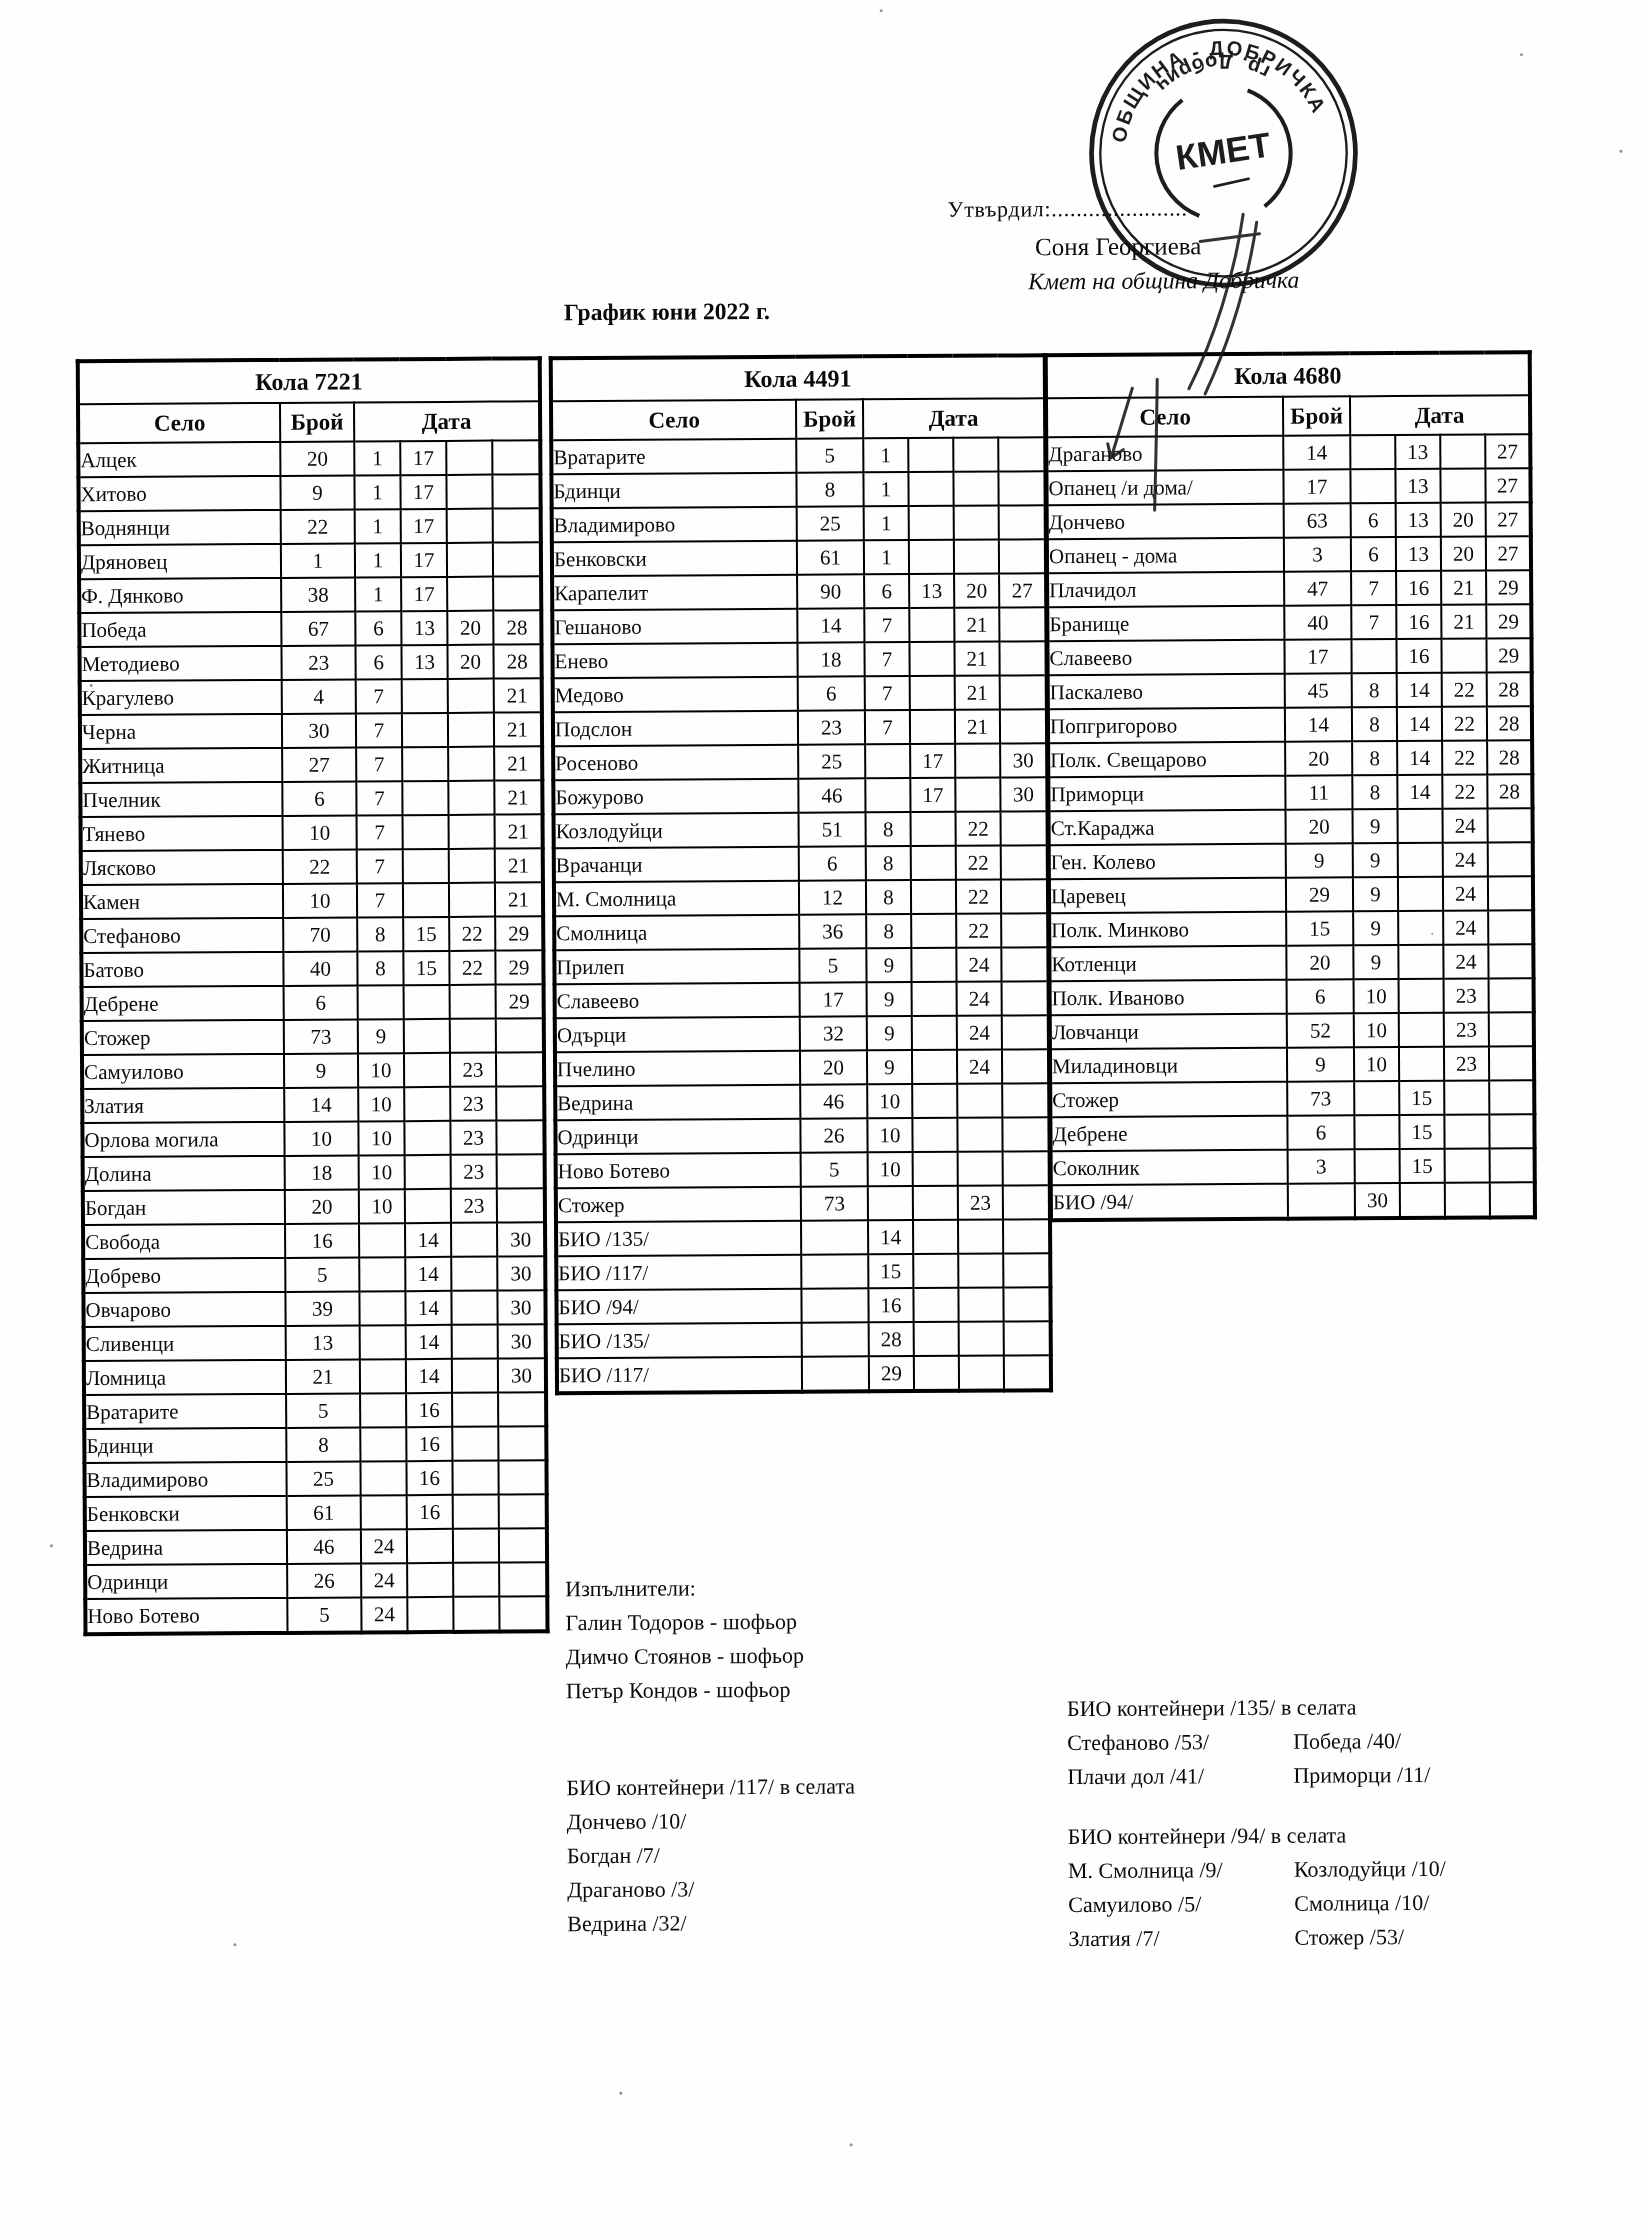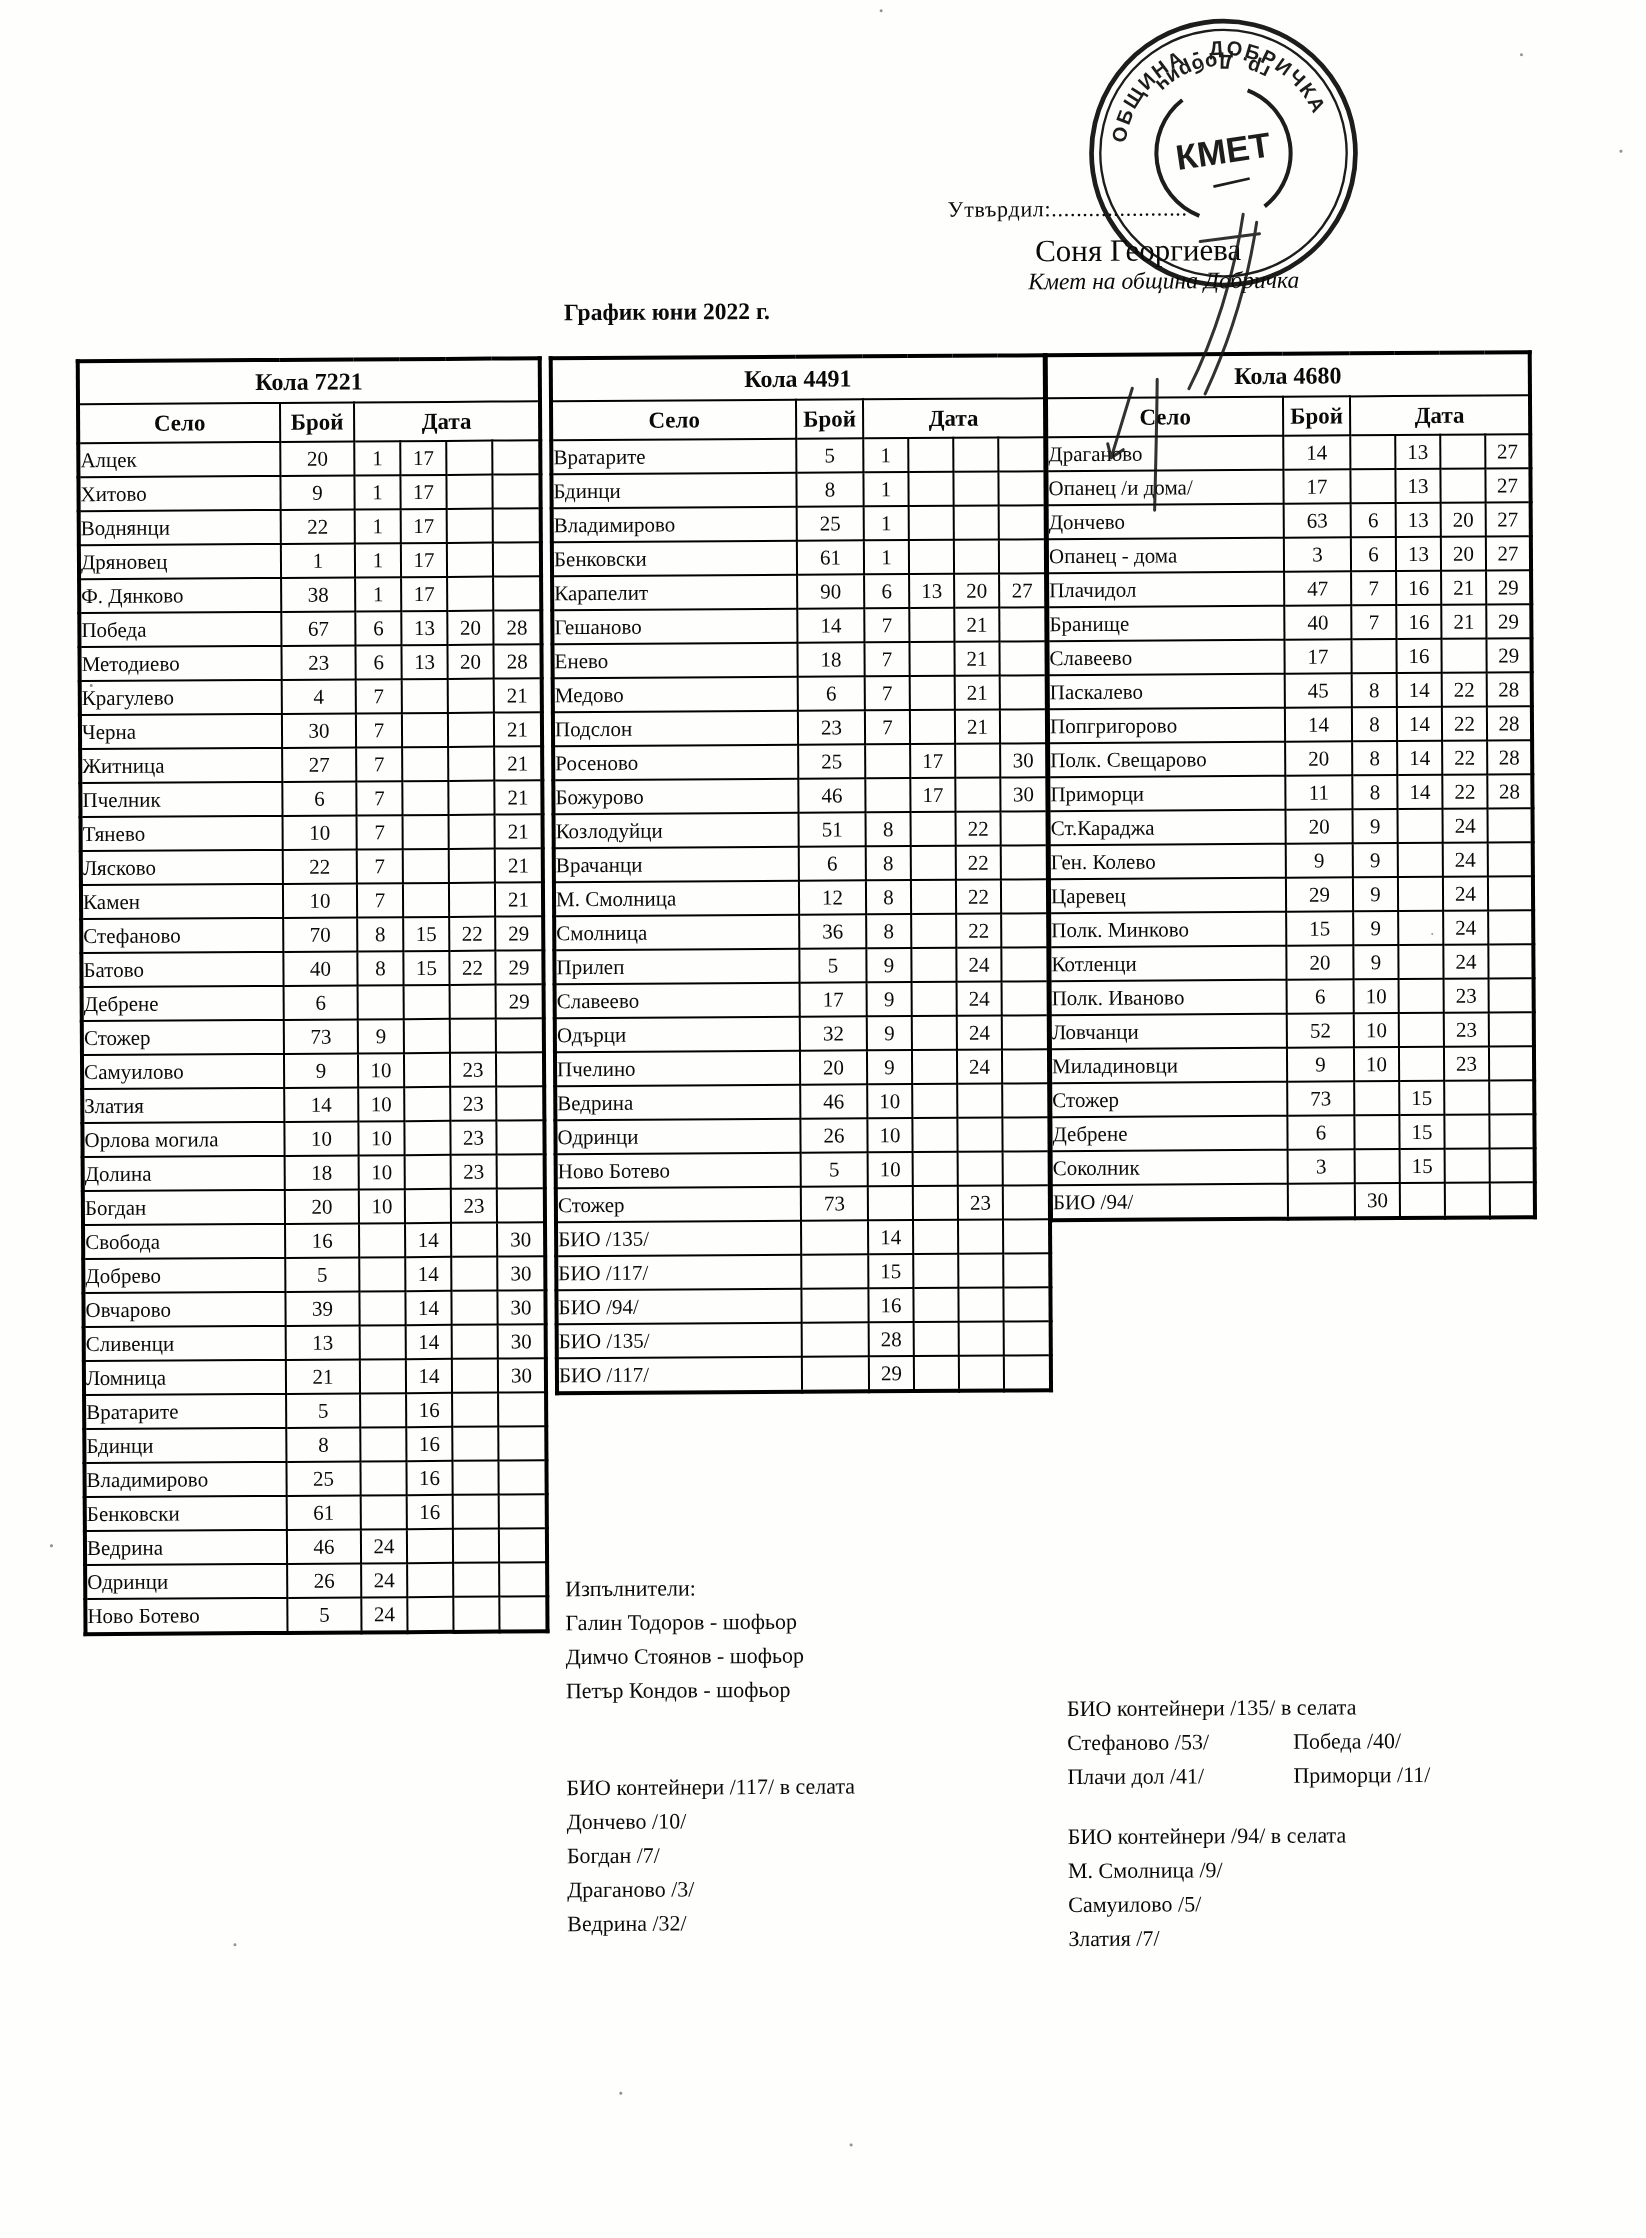--- a/index.html
+++ b/index.html
@@ -4,21 +4,21 @@
 <style>
   html,body{margin:0;padding:0;background:#e8e8e8;}
   .page{position:relative;width:1646px;height:2239px;background:#fefefd;overflow:hidden;
         font-family:"Liberation Serif","DejaVu Serif",serif;color:#0a0a0a;}
   .scan{position:absolute;left:0;top:0;width:100%;height:100%;
         transform:rotate(-0.35deg);transform-origin:101px 404px;}
   .abs{position:absolute;}
 
   
   .approve-label{font-size:22px;letter-spacing:0.7px;}
-  .sign-name{font-size:31px;}
+  .sign-name{font-size:25px;}
   .sign-role{font-size:23.6px;font-style:italic;}
   .doc-title{font-size:23.6px;font-weight:bold;text-align:center;width:391px;}
 
   
   table.sched{position:absolute;border-collapse:collapse;table-layout:fixed;
               border:4px solid #000;background:transparent;}
   table.sched th,table.sched td{border:2px solid #000;padding:0;overflow:hidden;
               white-space:nowrap;font-weight:normal;}
   tr.t-title th{height:40px;font-size:24px;font-weight:bold;text-align:center;
               border-bottom:2.7px solid #000;}
@@ -864,20 +864,25 @@
     </div>
 
     <div class="abs blk" style="left:1059px;top:1825px">
       <div class="blk-title">БИО контейнери /94/ в селата</div>
       <div class="bio-cols">
         <div class="bio-col" style="width:226px">
             <div class="blk-line">М. Смолница /9/</div>
             <div class="blk-line">Самуилово /5/</div>
             <div class="blk-line">Златия /7/</div>
           </div>
+        <div class="bio-col">
+            <div class="blk-line">Козлодуйци /10/</div>
+            <div class="blk-line">Смолница /10/</div>
+            <div class="blk-line">Стожер /53/</div>
+          </div>
       </div>
     </div>
 
     <svg class="abs" style="left:0;top:0;pointer-events:none" width="1646" height="2239" viewBox="0 0 2442 3321">
       <g fill="none" stroke="#161616" stroke-width="4.5" stroke-linecap="round" opacity=".88">
         <path d="M1782 368 L1870 357"></path>
         <path d="M1846 328 C1832 420 1802 512 1764 586"></path>
         <path d="M1866 340 C1852 432 1822 522 1788 594"></path>
         <path d="M1680 585 L1648 688 M1648 688 L1643 667 M1648 688 L1666 676"></path>
         <path d="M1717 572 C1716 640 1714 700 1712 766"></path>

